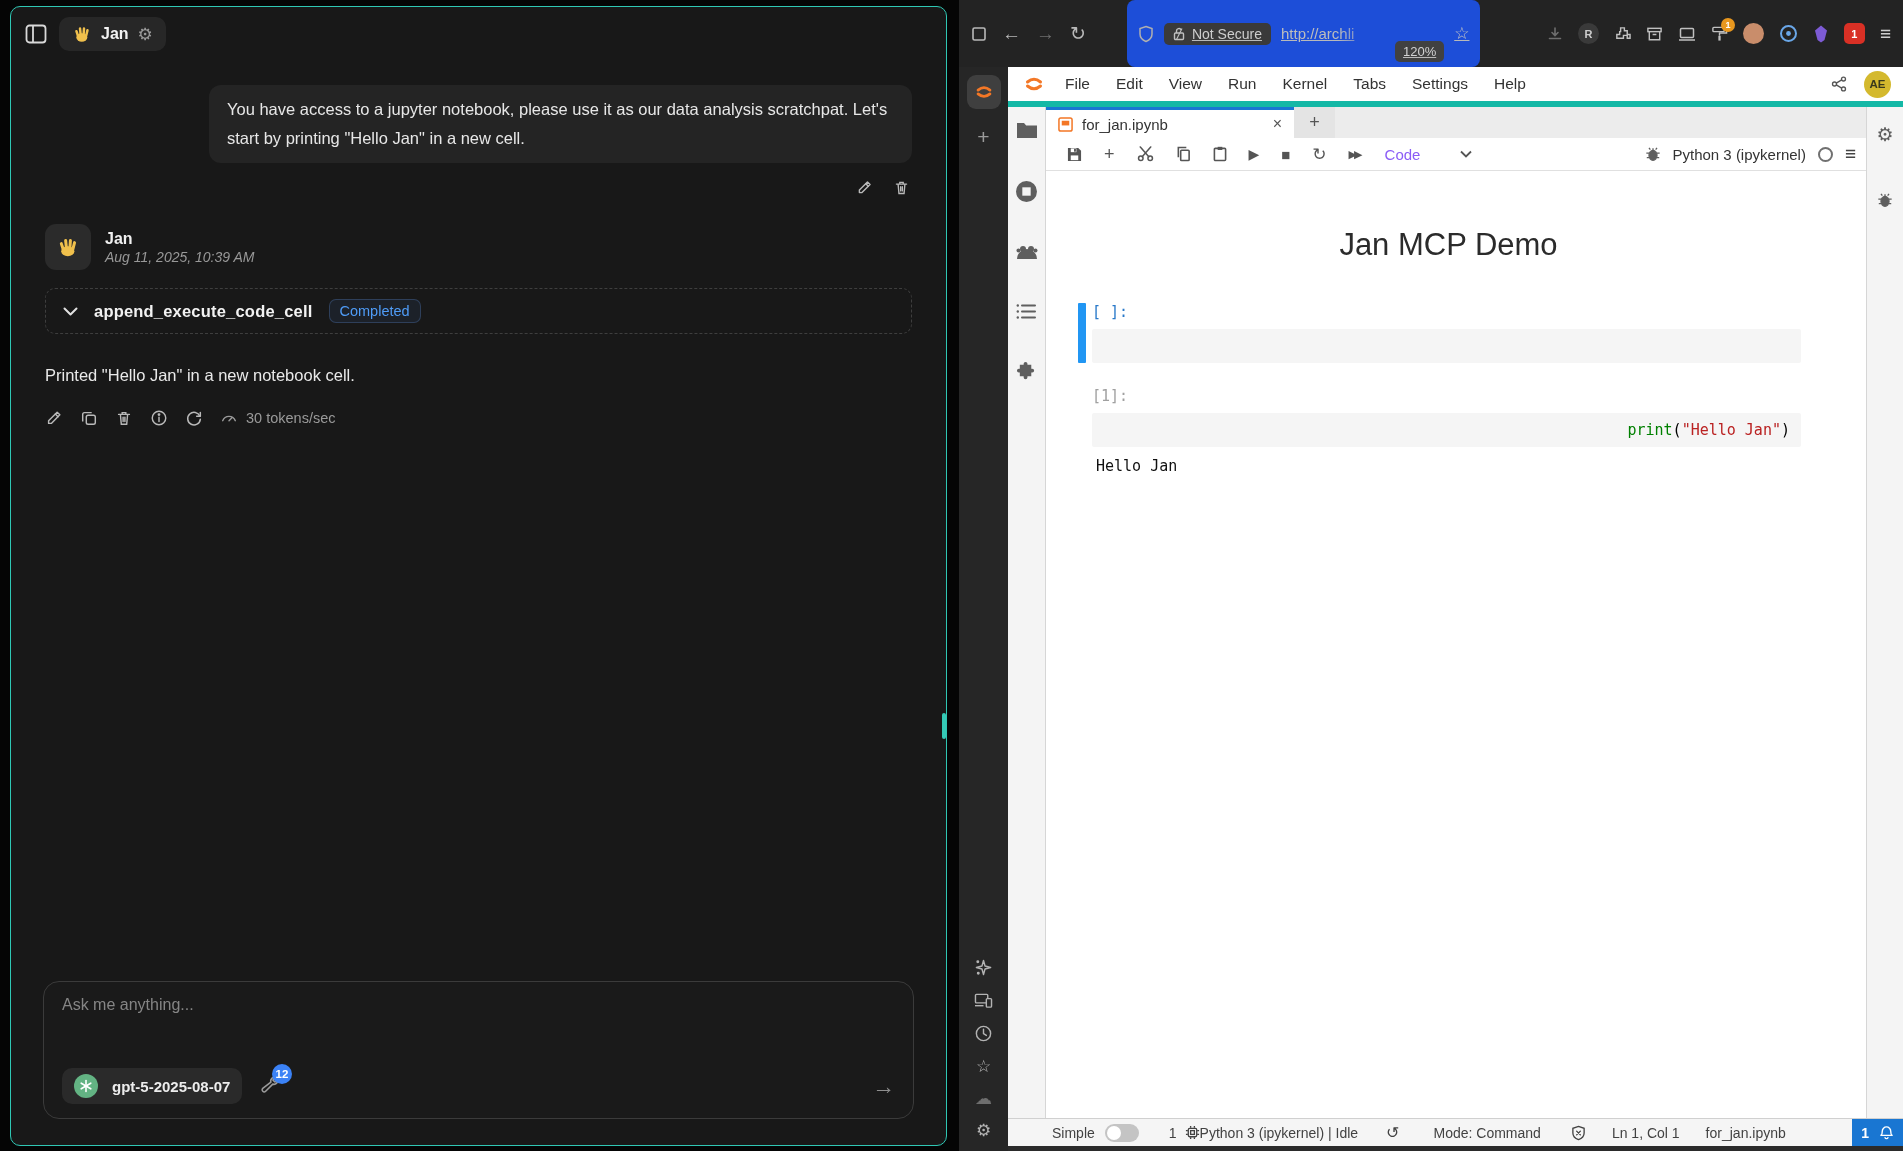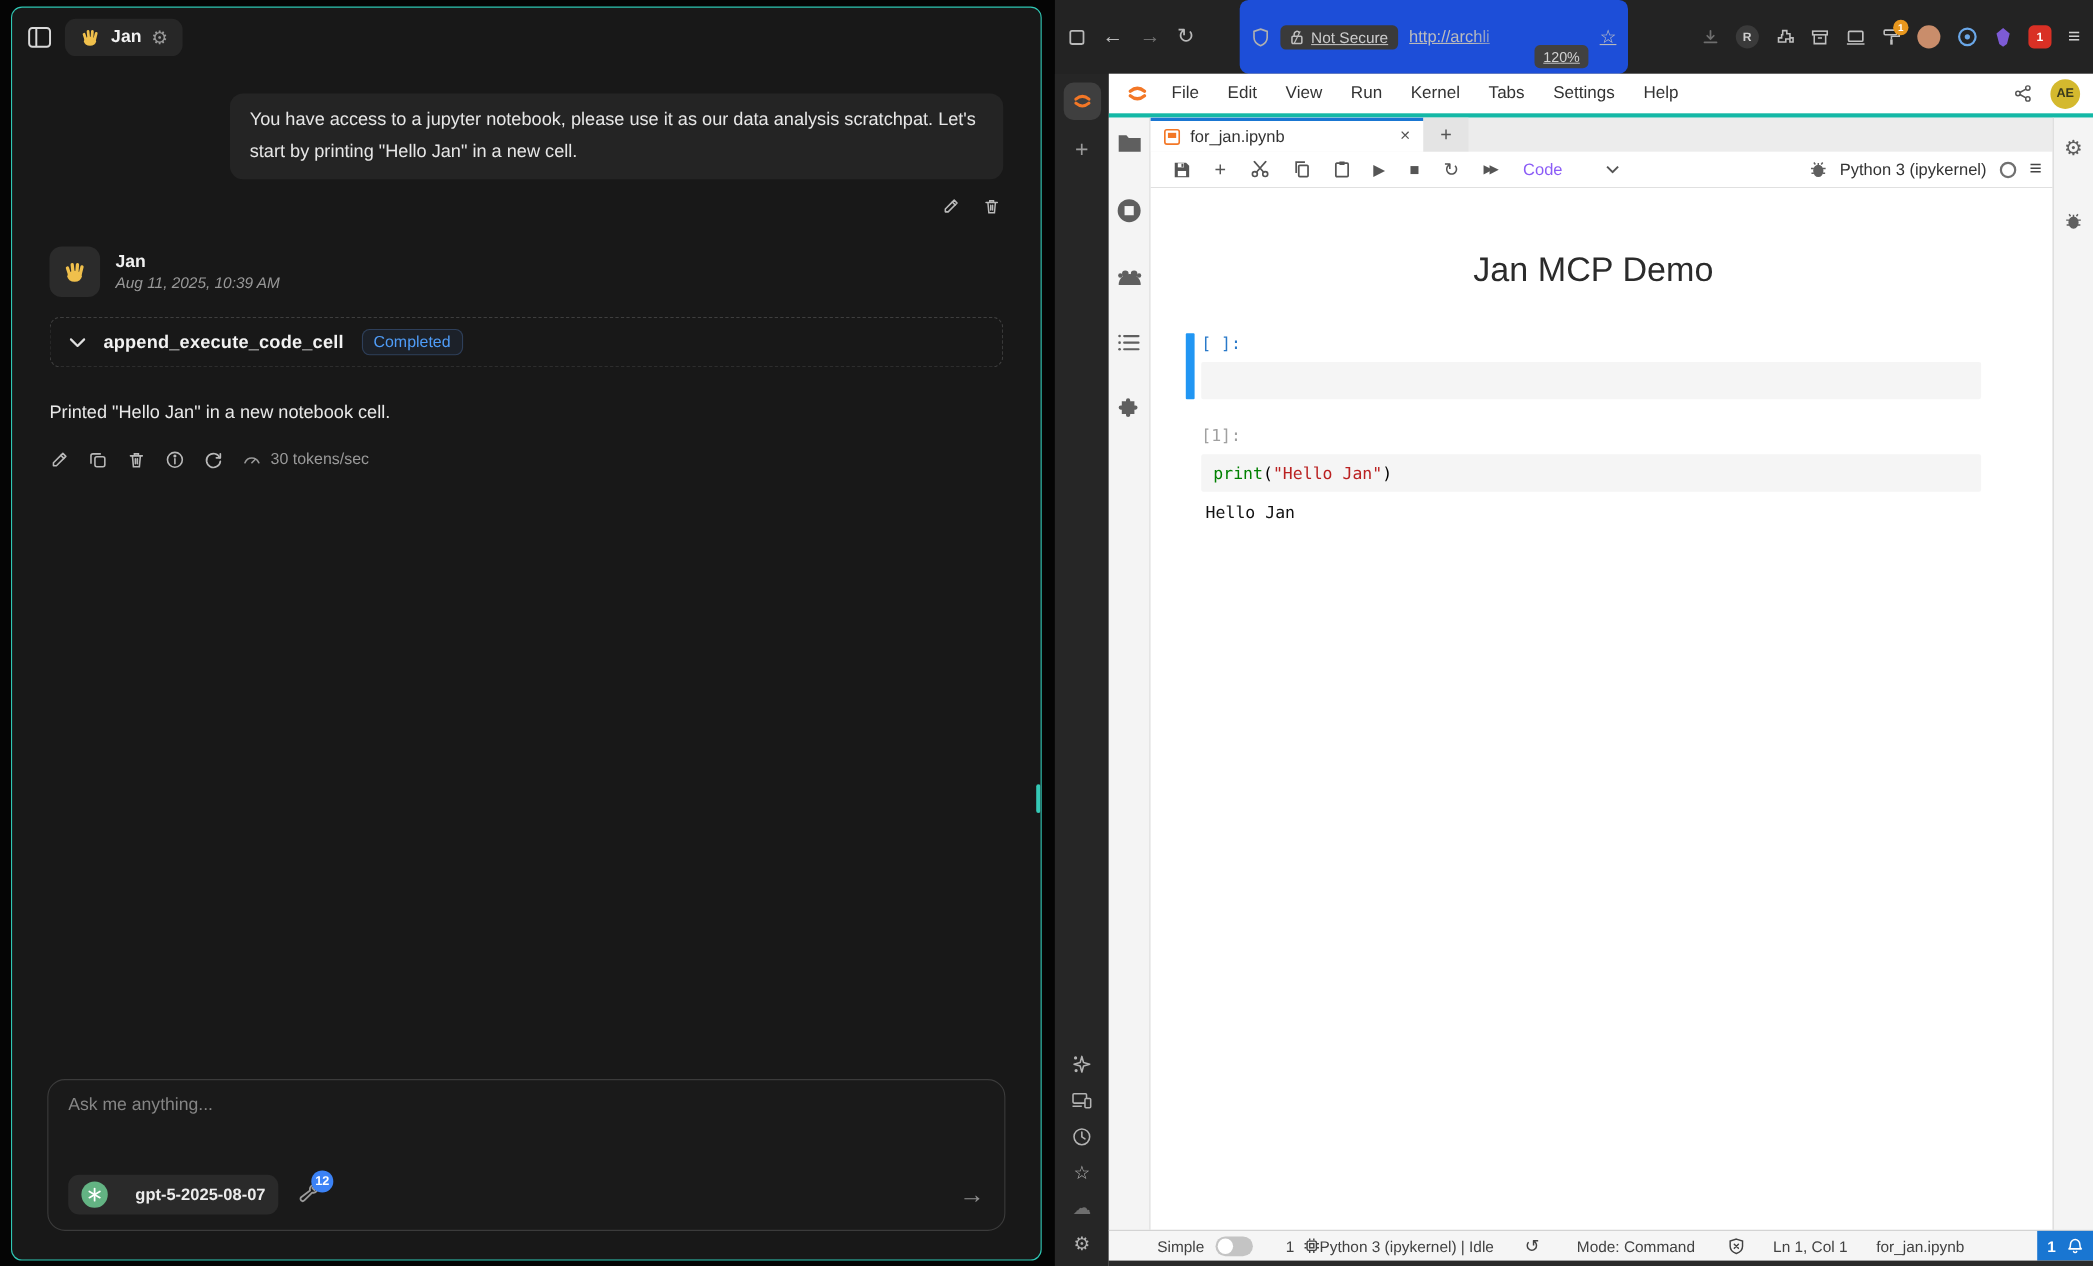--- a/index.html
+++ b/index.html
@@ -34,21 +34,21 @@
   .resp-actions { display:flex; align-items:center; gap:17px; margin-top:24px; color:#8d8d8d; }
   .speed { display:flex; align-items:center; gap:8px; color:#9a9a9a; font-size:14.5px; }
   .scroll-nub { position:absolute; right:0px; top:652px; width:4px; height:26px; background:#35c9b6; border-radius:2px; }
 
   .composer { margin:0 32px 26px; flex:0 0 138px; border:1px solid #3b3b3b; border-radius:16px;
     background:#1a1a1a; padding:14px 18px 14px; display:flex; flex-direction:column; justify-content:space-between; }
   .composer-input { background:transparent; border:none; outline:none; color:#e5e5e5; font-size:16px;
     font-family:"Liberation Sans",sans-serif; width:100%; }
   .composer-input::placeholder { color:#858585; }
   .composer-bottom { display:flex; align-items:center; }
-  .model-pill { display:flex; align-items:center; gap:25px; background:#2a2a2a; border-radius:10px; padding:6px 12px; cursor:pointer; }
+  .model-pill { display:flex; align-items:center; gap:14px; background:#2a2a2a; border-radius:10px; padding:6px 12px; cursor:pointer; }
   .model-logo { width:24px; height:24px; border-radius:50%; background:#63b383; display:grid; place-items:center; }
   .model-name { color:#ececec; font-size:15px; font-weight:600; }
   .tools-wrap { position:relative; margin-left:16px; color:#9a9a9a; cursor:pointer; }
   .tools-badge { position:absolute; top:-12px; right:-13px; background:#3b82f6; color:#fff;
     min-width:20px; height:20px; border-radius:10px; display:grid; place-items:center; font-size:11.5px; font-weight:700; padding:0 4px; }
   .send-btn { margin-left:auto; color:#8f8f8f; font-size:23px; line-height:1; cursor:pointer; }
 
   
   #browser-window { position:absolute; left:959px; top:0; width:944px; height:1151px;
     background:#232323; display:flex; flex-direction:column; }
@@ -69,21 +69,21 @@
   .rel { position:relative; }
 
   .browser-body { flex:1; display:flex; min-height:0; }
   .workspace-strip { flex:0 0 49px; background:#262626; display:flex; flex-direction:column; align-items:center; padding-top:8px; }
   .ws-tile { width:34px; height:34px; border-radius:9px; background:#3f3f3f; display:grid; place-items:center; cursor:pointer; }
   .ws-add { margin-top:16px; color:#9a9a9a; font-size:21px; cursor:pointer; }
   .strip-bottom { margin-top:auto; display:flex; flex-direction:column; gap:15px; align-items:center; padding-bottom:12px; color:#b3b3b3; }
   .strip-bottom .glyph { font-size:17px; line-height:1; }
 
   .jupyter { flex:1; display:flex; flex-direction:column; background:#fff; min-width:0; }
-  .jl-menubar { flex:0 0 40px; display:flex; align-items:center; padding:0 12px 0 8px; border-bottom:4px solid #14b8a6; }
+  .jl-menubar { flex:0 0 40px; display:flex; align-items:center; padding:0 12px 0 8px; border-bottom:6px solid #14b8a6; }
   .jl-menu-item { padding:0 13px; font-size:15.5px; color:#333; cursor:pointer; }
   .jl-menubar-right { margin-left:auto; display:flex; align-items:center; gap:16px; }
   .jl-avatar { width:27px; height:27px; border-radius:50%; background:#d4b92e; color:#3a3a1c;
     display:grid; place-items:center; font-size:11.5px; font-weight:700; }
 
   .jl-dock { flex:1; display:flex; min-height:0; }
   .jl-left-sidebar { flex:0 0 38px; background:#f4f4f4; border-right:1px solid #d6d6d6;
     display:flex; flex-direction:column; align-items:center; padding-top:14px; gap:41px; color:#5f5f5f; }
   .jl-main { flex:1; display:flex; flex-direction:column; min-width:0; }
   .jl-tabbar { flex:0 0 31px; background:#ececec; display:flex; align-items:stretch; }
@@ -99,21 +99,21 @@
   .kernel-circle { width:15px; height:15px; border:2px solid #707070; border-radius:50%; }
   .hamburger { font-size:19px; color:#444; }
 
   .jl-content { flex:1; padding:56px 65px 0 46px; overflow:hidden; background:#fff; }
   .nb-title { font-size:31px; font-weight:500; color:#2b2b2b; margin:0 0 40px 4px;text-align:center; }
   .cell { position:relative; margin-bottom:24px; }
   .cell-prompt { font-family:"DejaVu Sans Mono",monospace; font-size:15px; color:#a0a0a0; margin-bottom:8px; }
   .cell.active .cell-prompt { color:#2979c9; }
   .cell.active::before { content:""; position:absolute; left:-14px; top:0; bottom:0; width:8px; background:#2196f3; border-radius:1px; }
   .cell-input { background:#f5f5f5; height:34px; border-radius:2px; display:flex; align-items:center;
-    padding:0 11px; font-family:"DejaVu Sans Mono",monospace; font-size:15px; color:#000; }
+    padding:0 11px; font-family:"DejaVu Sans Mono",monospace; font-size:15px; color:#000;justify-content:flex-end; }
   .tok-green { color:#008000; }
   .tok-red { color:#ba2121; }
   .cell-output { font-family:"DejaVu Sans Mono",monospace; font-size:15px; color:#111; margin:10px 0 0 4px; }
 
   .jl-right-sidebar { flex:0 0 37px; background:#f4f4f4; border-left:1px solid #d6d6d6;
     display:flex; flex-direction:column; align-items:center; padding-top:16px; gap:46px; color:#5f5f5f; }
   .side-gear { font-size:19px; color:#5f5f5f; }
 
   .jl-statusbar { flex:0 0 28px; background:#f5f5f5; border-top:1px solid #d0d0d0;
     display:flex; align-items:center; font-size:14px; color:#424242; padding-left:44px; }

